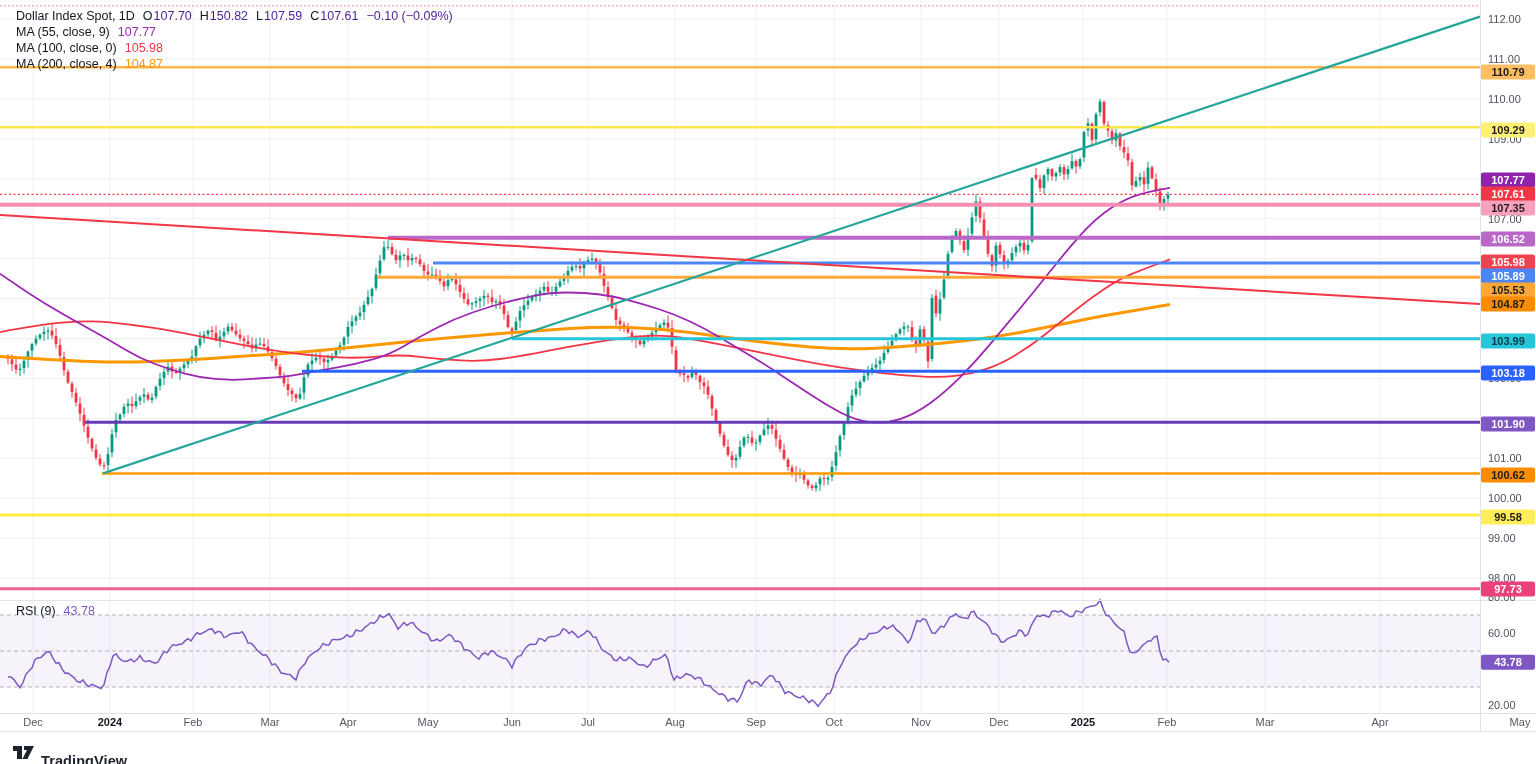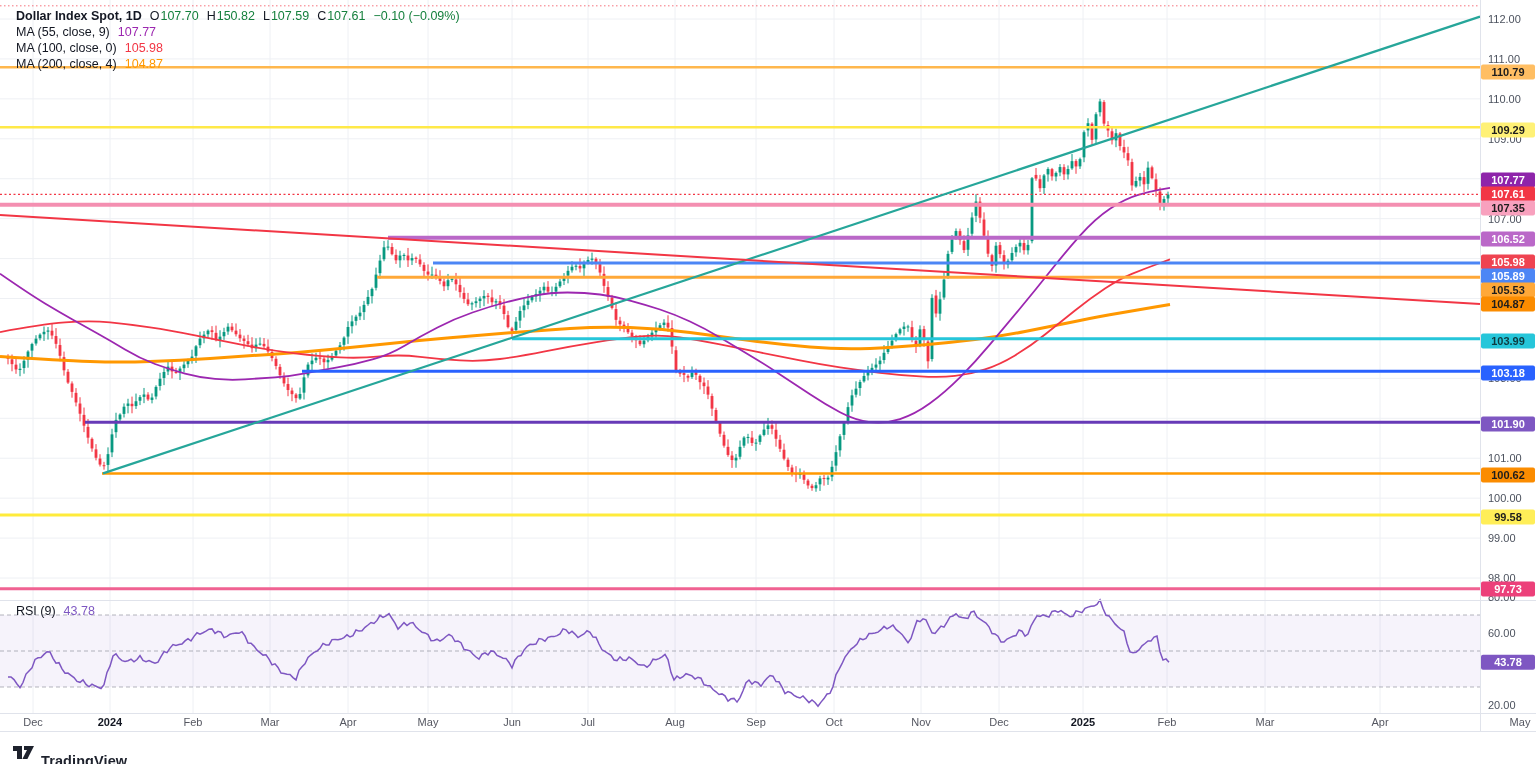--- a/index.html
+++ b/index.html
@@ -1,24 +1,24 @@
 <!DOCTYPE html>
 <html><head>
 <meta charset="utf-8">
 <style>
   html,body{margin:0;padding:0;background:#fff;}
   body{width:1536px;height:764px;overflow:hidden;font-family:"Liberation Sans",sans-serif;}
   #app{position:relative;width:1536px;height:764px;background:#fff;}
   #chart-root{position:absolute;left:0;top:0;}
   .legend{position:absolute;left:16px;top:8px;z-index:5;}
   .lg-row{display:flex;gap:8px;font-size:12.5px;line-height:16px;color:#131722;align-items:baseline;white-space:nowrap;}
-  .lg-title{font-weight:700;}
+  .lg-title{font-weight:400;}
   .lg-pair{display:flex;gap:1px;}
   .lg-k{color:#131722;}
-  .lg-red{color:#15803d;}
+  .lg-red{color:#4c1d95;}
   .ma-label{color:#131722;}
   .ma-v0{color:#9C27B0;}
   .ma-v1{color:#F23645;}
   .ma-v2{color:#FF9800;}
   .rsi-legend{position:absolute;left:16px;top:604px;z-index:5;display:flex;gap:8px;font-size:12.5px;color:#131722;}
   .rsi-val{color:#7E57C2;}
   .brand{position:absolute;left:13px;top:737px;z-index:5;display:flex;align-items:center;gap:7px;color:#131722;}
   .brand-text{font-size:14.5px;font-weight:600;letter-spacing:.1px;color:#1E222D;margin-top:16px;}
 </style>
 </head>

